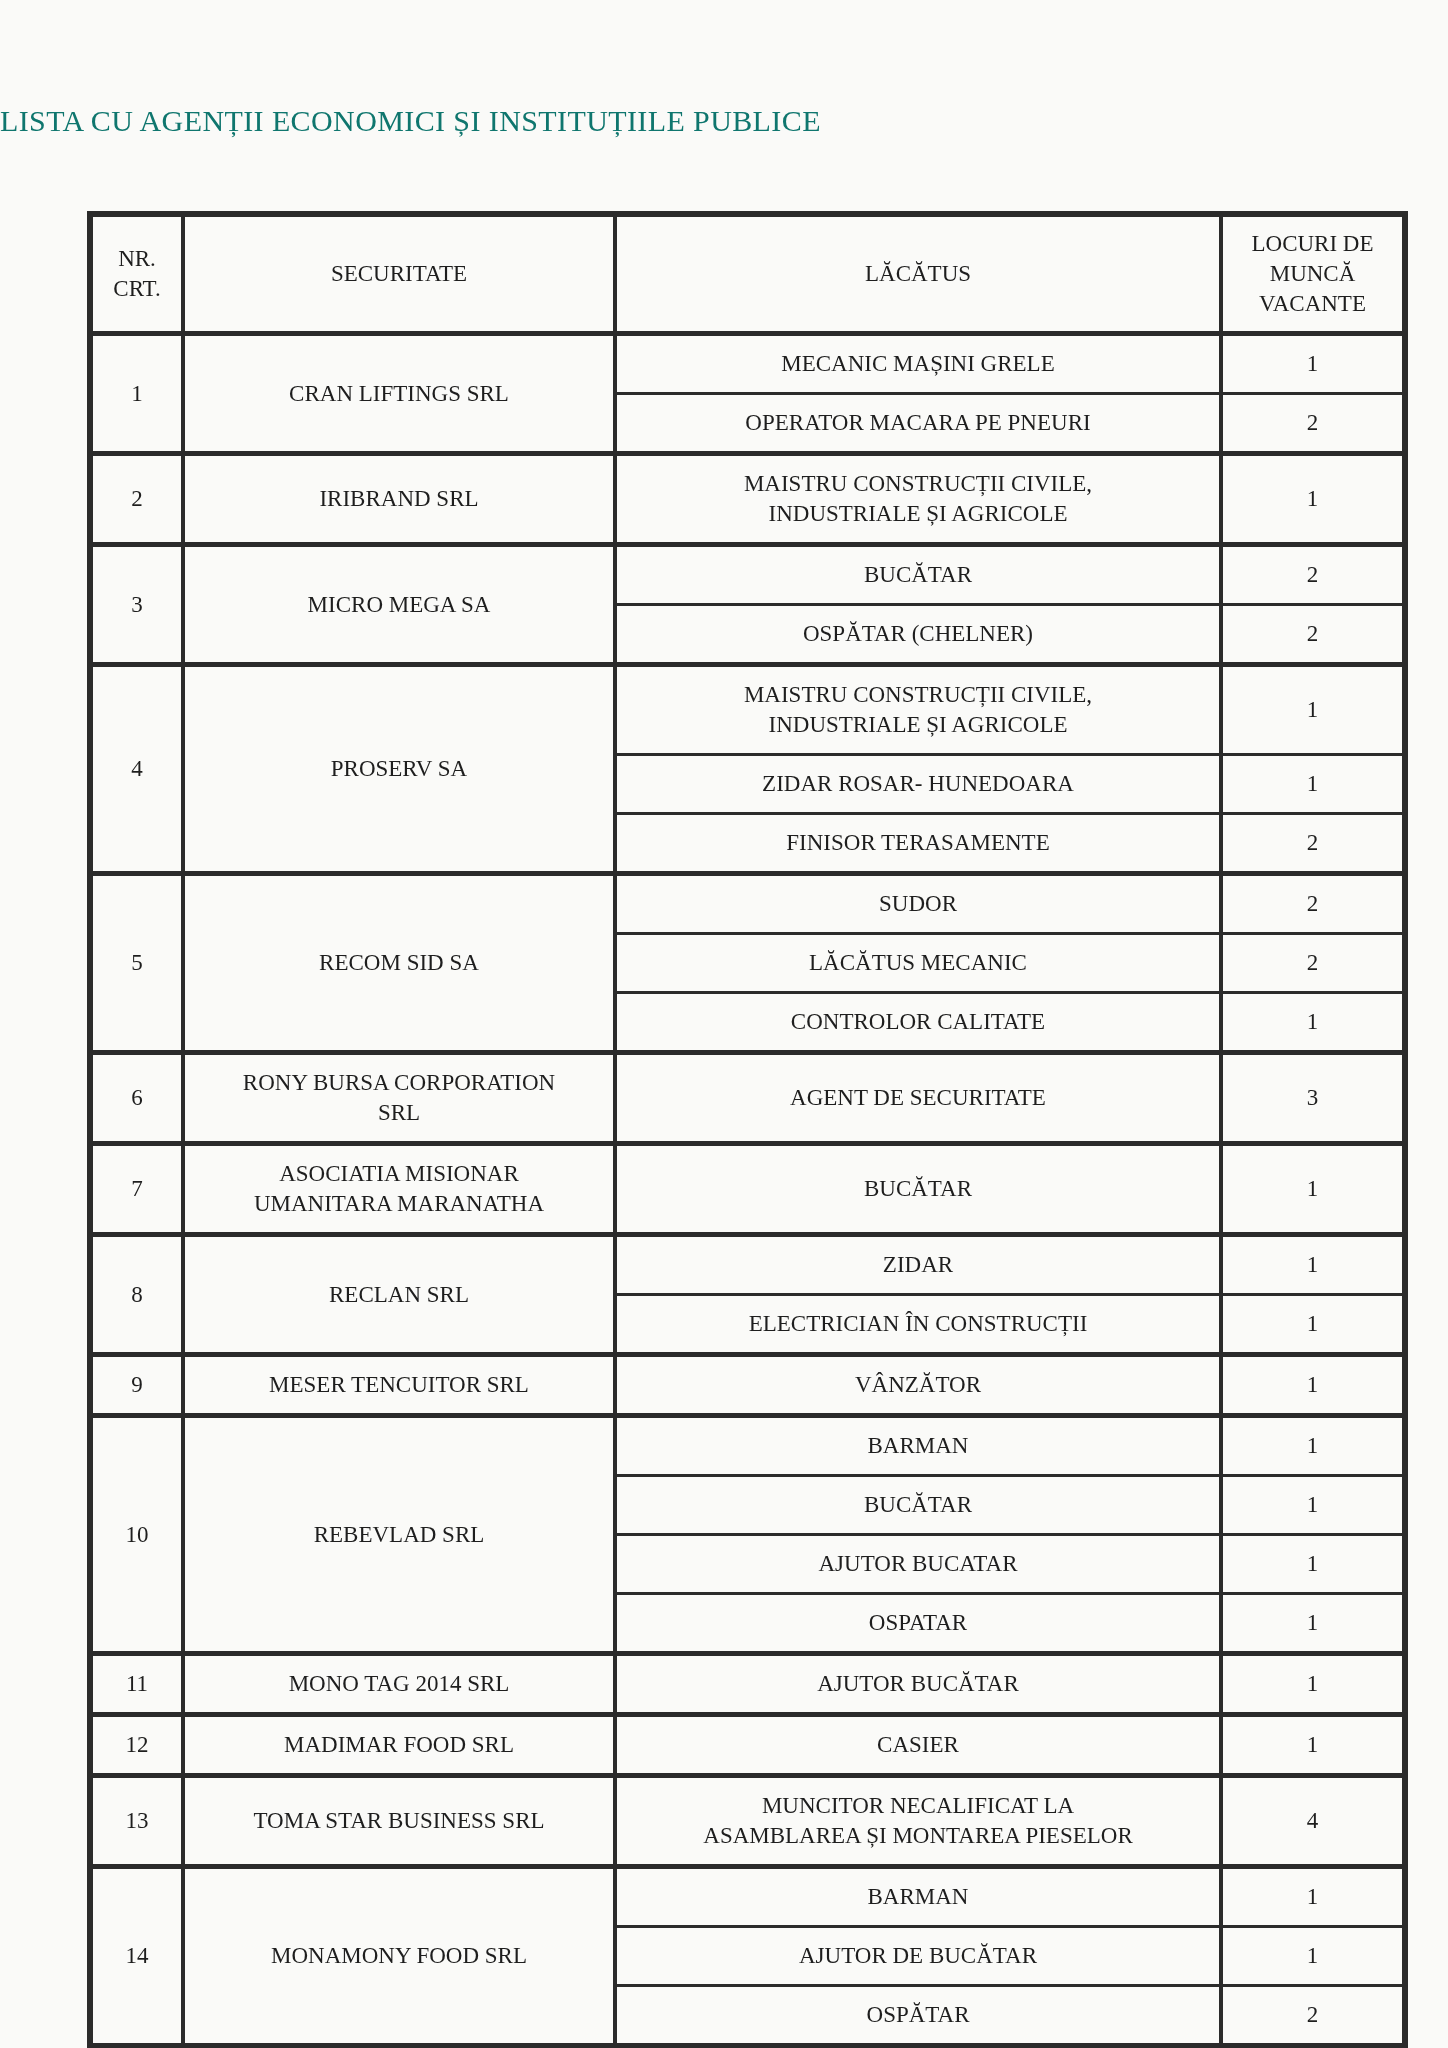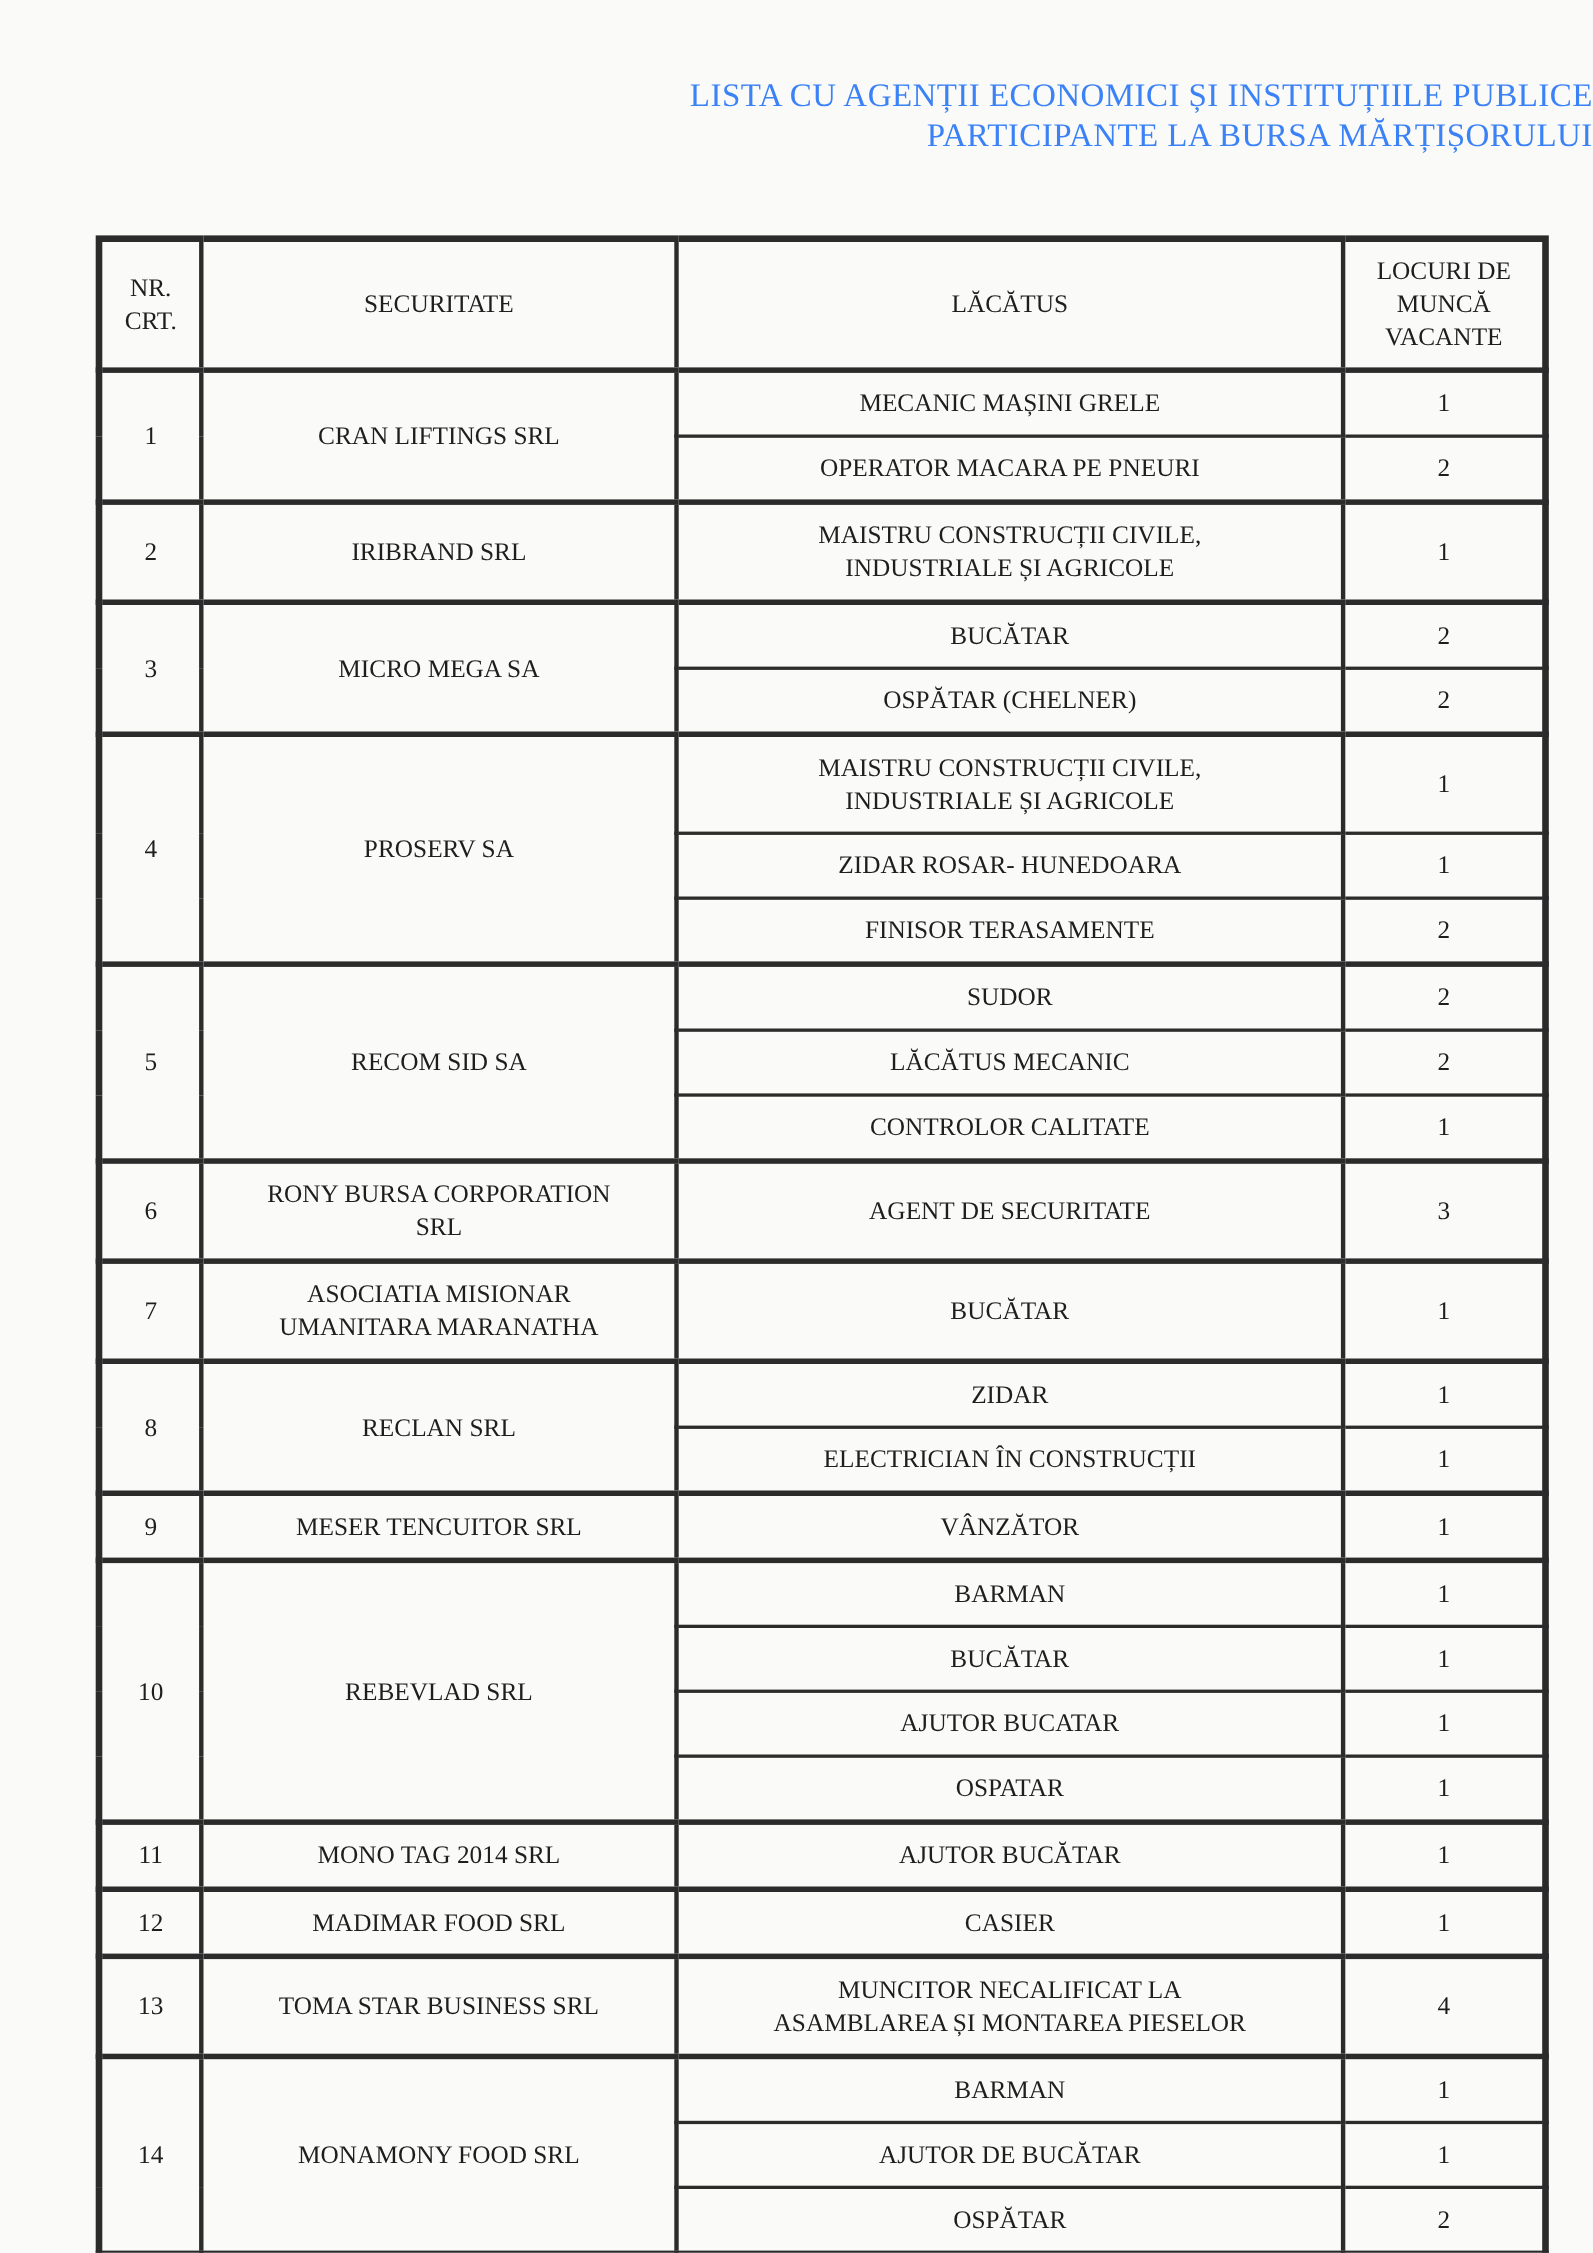--- a/index.html
+++ b/index.html
@@ -9,26 +9,26 @@
   body {
     width: 1448px;
     height: 2048px;
     background: #fafaf8;
     color: #1e1e1e;
     font-family: "Liberation Serif", "DejaVu Serif", serif;
     overflow: hidden;
     position: relative;
   }
   .doc-title {
-    margin-top: 68px;
-    text-align: right;
+    margin-top: 102px;
+    text-align: left;
     font-size: 30px;
     line-height: 37px;
     letter-spacing: 0.4px;
-    color: #3b82f6;
+    color: #0f766e;
   }
   .doc-title div {
     white-space: pre-line;
   }
   table.jobs {
     border-collapse: collapse;
     table-layout: fixed;
     width: 1315px;
     margin: 72px 0 0 87px;
     border: 6px solid #2b2b2b;
@@ -61,21 +61,20 @@
   td.nr, td.vacancies {
     padding-left: 4px;
     padding-right: 4px;
   }
 </style>
 </head>
 <body>
 
 <div class="doc-title">
   <div>LISTA CU AGENȚII ECONOMICI ȘI INSTITUȚIILE PUBLICE</div>
-  <div>PARTICIPANTE LA BURSA MĂRȚIȘORULUI</div>
 </div>
 
 <table class="jobs">
   <colgroup>
     <col class="c-nr">
     <col class="c-employer">
     <col class="c-occ">
     <col class="c-vac">
   </colgroup>
   <thead>

